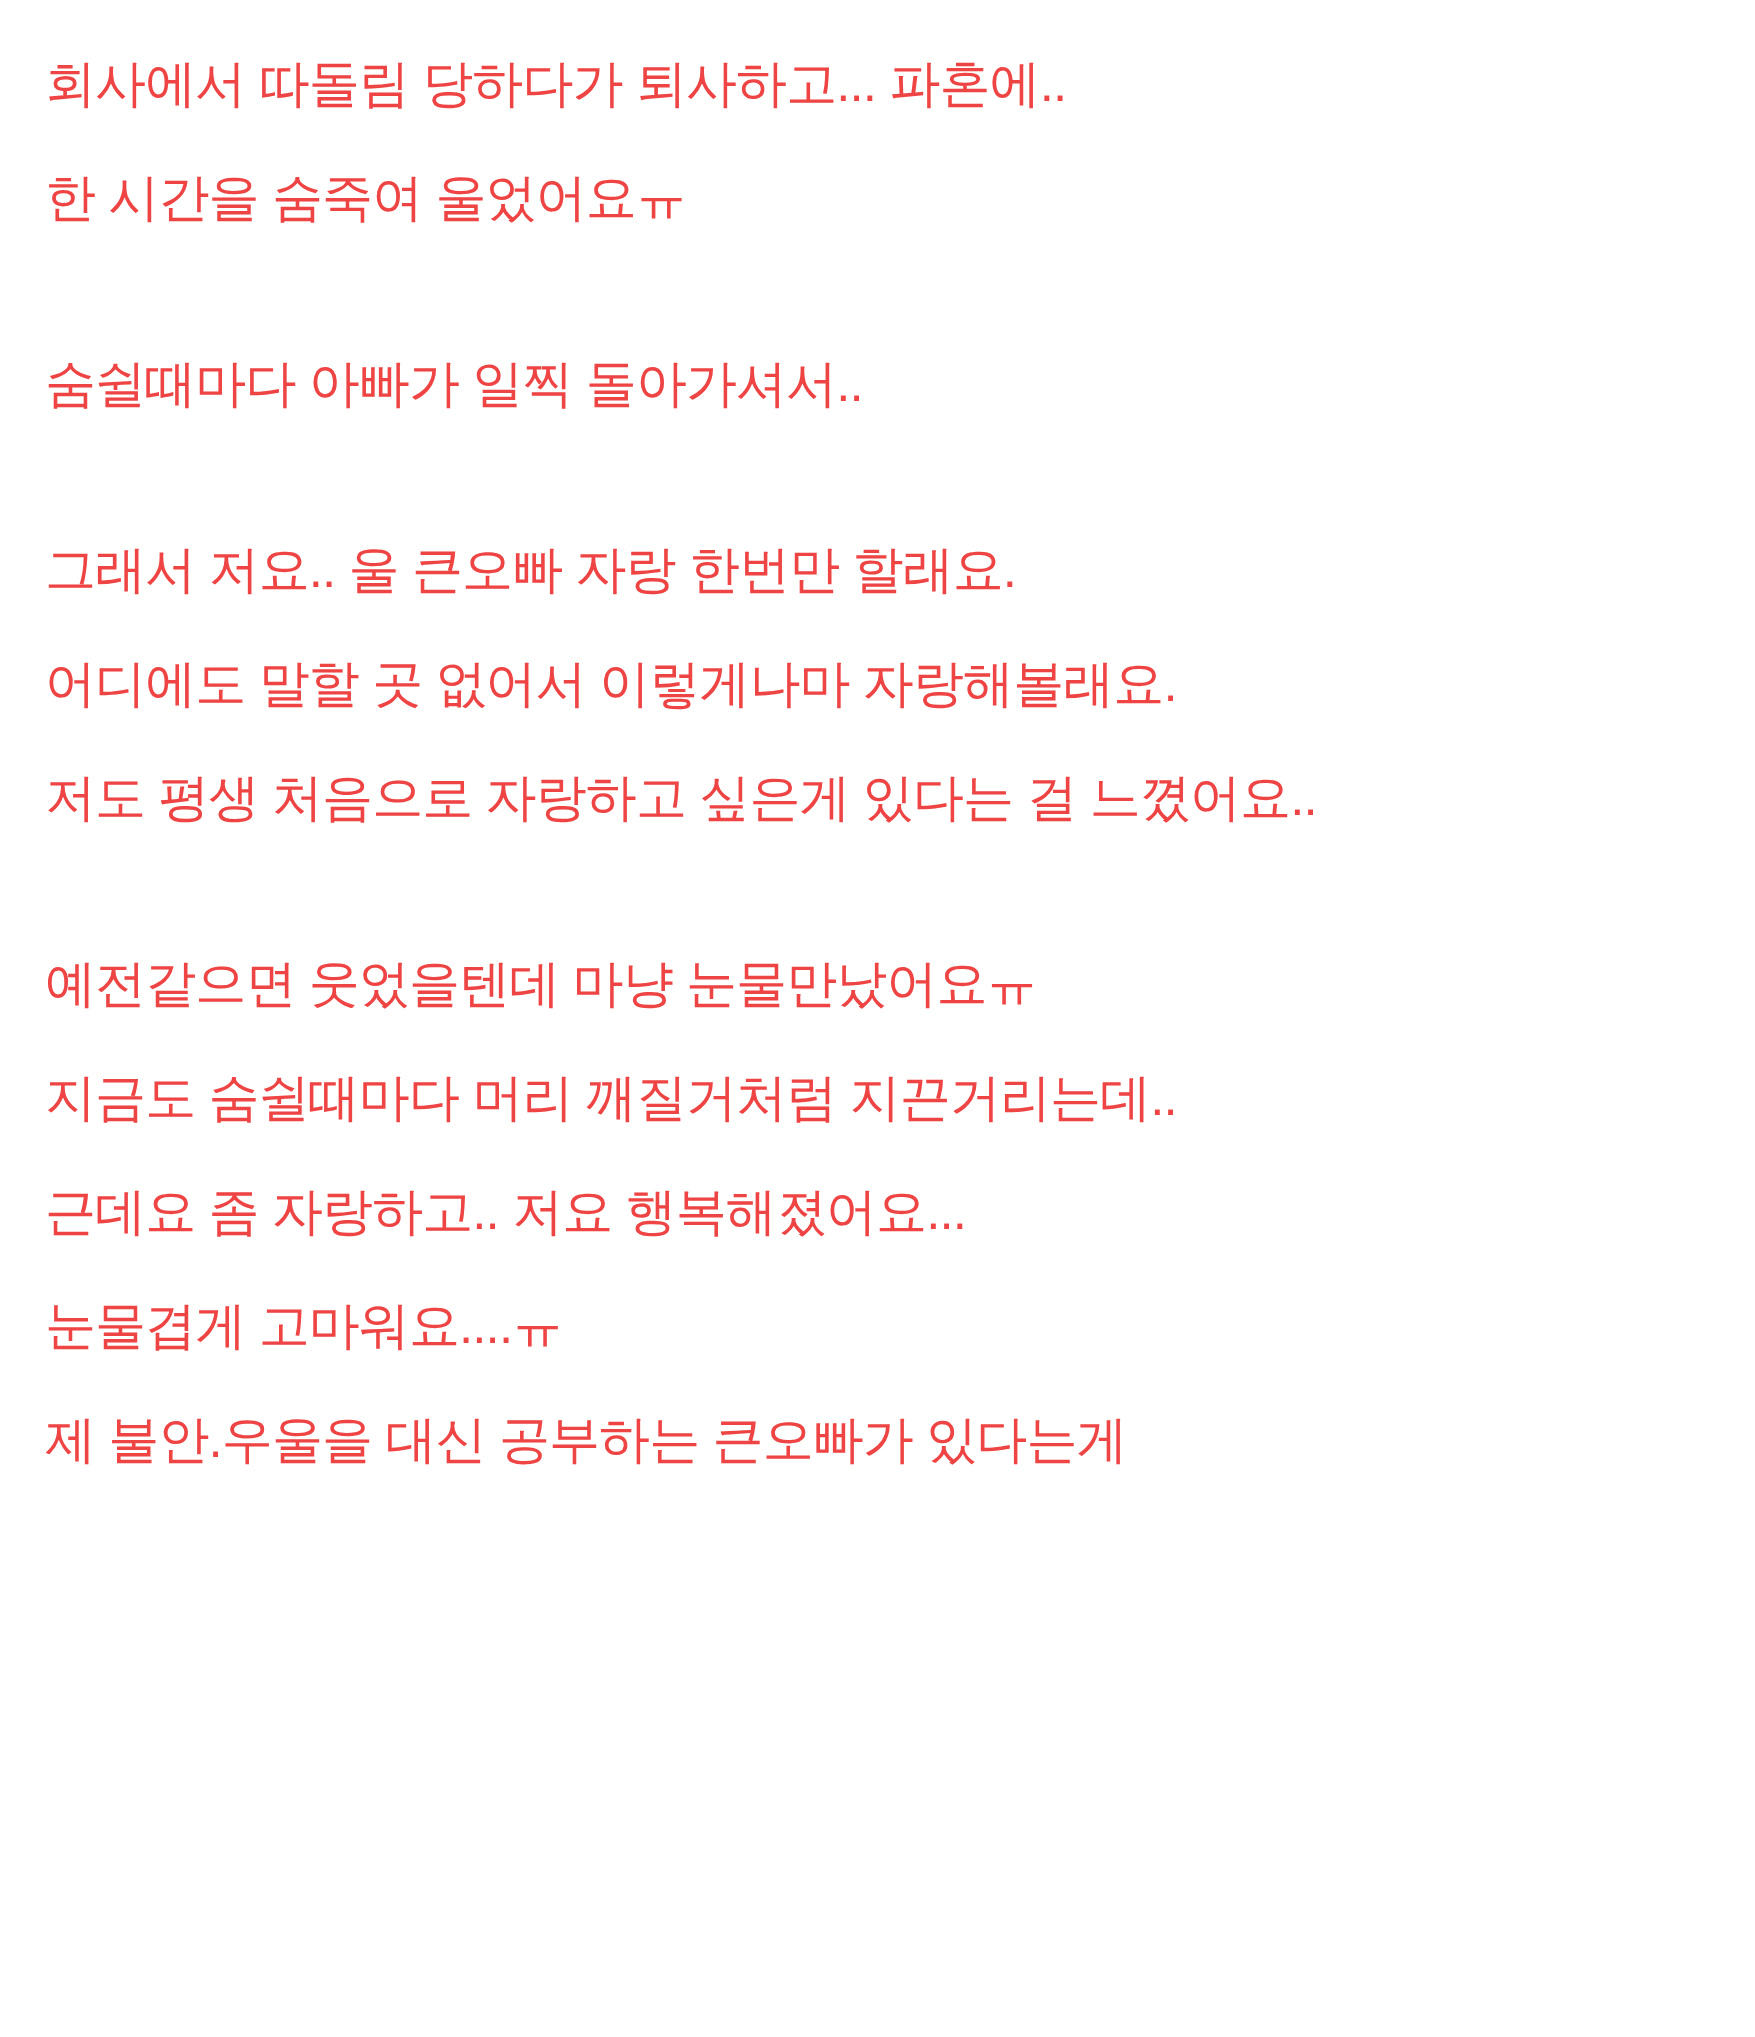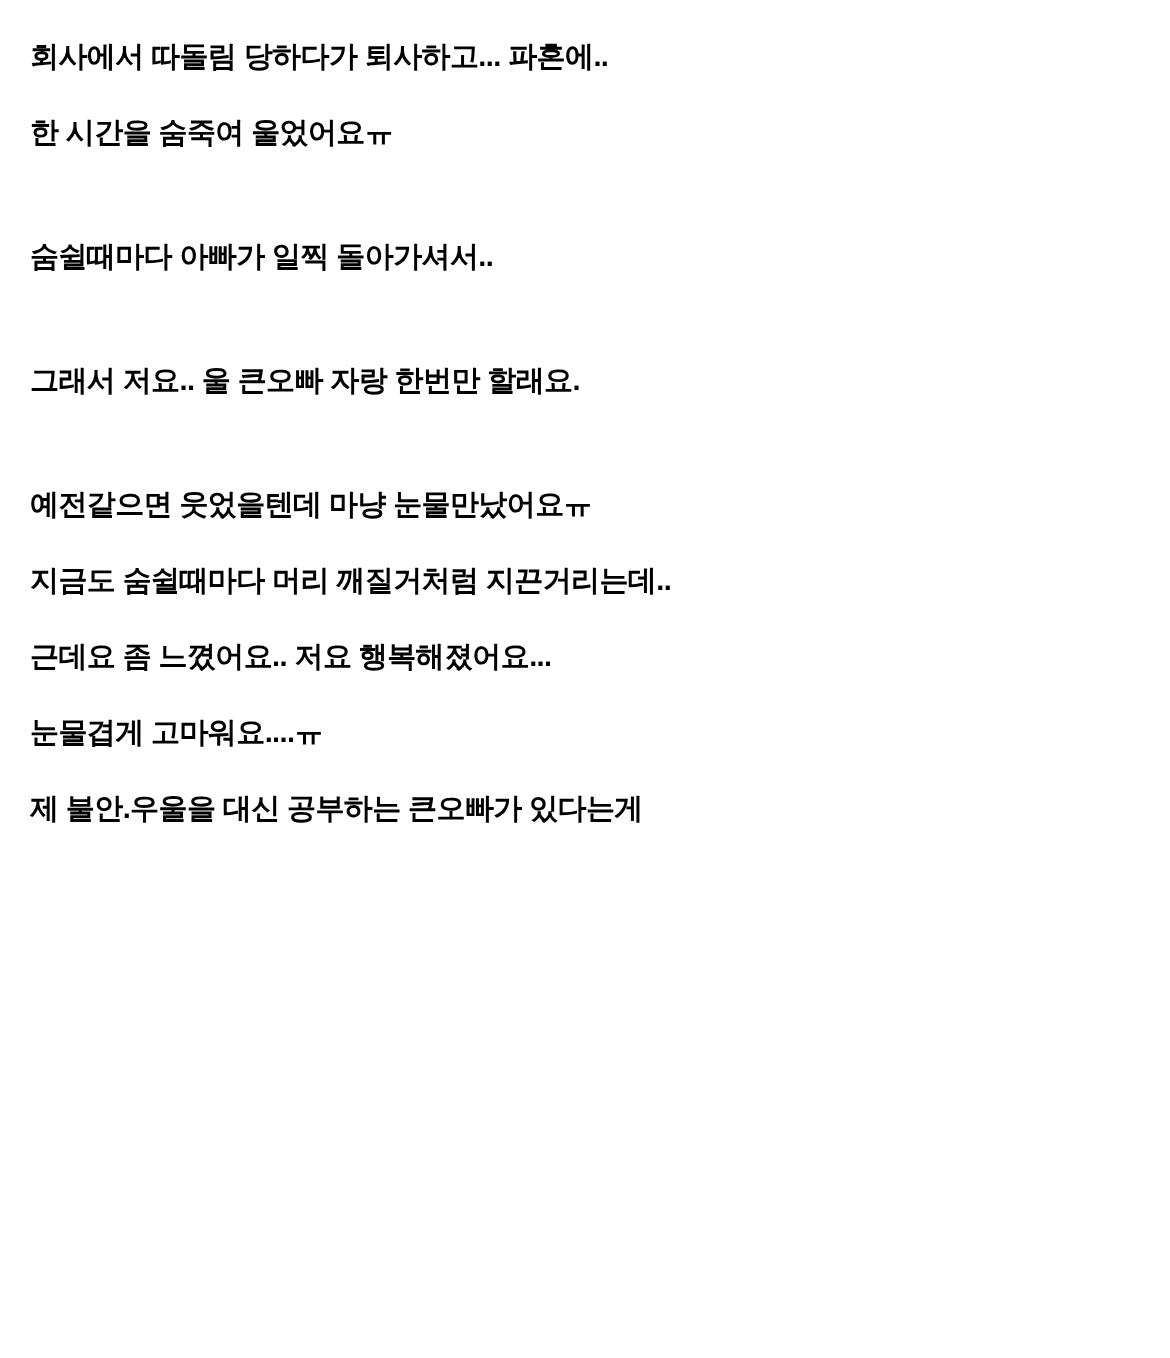--- a/index.html
+++ b/index.html
@@ -17,45 +17,46 @@
     padding: 18px 30px 20px 30px;
     box-sizing: border-box;
   }
   .para {
     margin: 0 0 48px 0;
   }
   .para:last-child {
     margin-bottom: 0;
   }
   .line {
-    font-size: 29px;
+    font-size: 34px;
     line-height: 76px;
     letter-spacing: -0.6px;
     white-space: pre-wrap;
     word-break: keep-all;
-    color: #000000;
-    font-weight: bold;
+    color: #ef4444;
   }
 </style>
 </head>
 <body>
 
 <div class="post">
   <div id="paragraphs">
       <div class="para">
         <div class="line">회사에서 따돌림 당하다가 퇴사하고... 파혼에..</div>
         <div class="line">한 시간을 숨죽여 울었어요ㅠ</div>
       </div>
       <div class="para">
         <div class="line">숨쉴때마다 아빠가 일찍 돌아가셔서..</div>
       </div>
       <div class="para">
         <div class="line">그래서 저요.. 울 큰오빠 자랑 한번만 할래요.</div>
+        <div class="line">어디에도 말할 곳 없어서 이렇게나마 자랑해볼래요.</div>
+        <div class="line">저도 평생 처음으로 자랑하고 싶은게 있다는 걸 느꼈어요..</div>
       </div>
       <div class="para">
         <div class="line">예전같으면 웃었을텐데 마냥 눈물만났어요ㅠ</div>
         <div class="line">지금도 숨쉴때마다 머리 깨질거처럼 지끈거리는데..</div>
-        <div class="line">근데요 좀 느꼈어요.. 저요 행복해졌어요...</div>
+        <div class="line">근데요 좀 자랑하고.. 저요 행복해졌어요...</div>
         <div class="line">눈물겹게 고마워요....ㅠ</div>
         <div class="line">제 불안.우울을 대신 공부하는 큰오빠가 있다는게</div>
       </div>
     </div>
 </div>
 
 </body></html>

